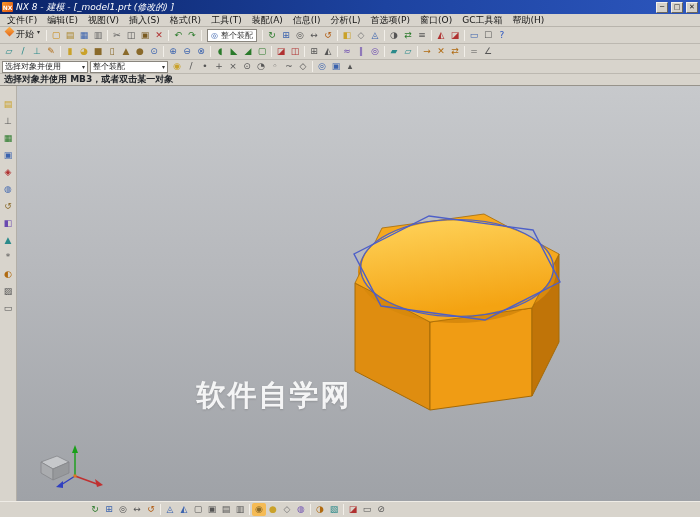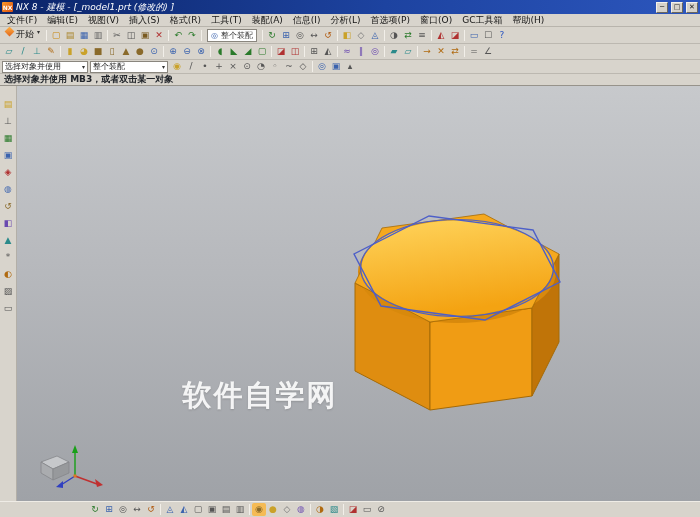--- a/index.html
+++ b/index.html
@@ -40,21 +40,21 @@
     padding:0 4px; font-size:9px; font-weight:bold; color:#20242a; }
 
   .main { display:flex; height:415px; }
   .left-strip { width:17px; background:#d8d4cc; border-right:1px solid #b3afa7; display:flex; flex-direction:column;
     align-items:center; padding-top:12px; gap:4px; flex:0 0 auto; }
 
   .viewport { position:relative; flex:1; overflow:hidden;
     background:linear-gradient(180deg,#c7c9cc 0%,#b6b8bc 45%,#9fa2a7 100%); }
   .viewport svg { position:absolute; left:0; top:0; }
 
-  .watermark { position:absolute; left:164px; top:290px; width:158px; text-align:center; color:#fff; pointer-events:none; }
+  .watermark { position:absolute; left:178px; top:290px; width:158px; text-align:center; color:#fff; pointer-events:none; }
   .wm1 { font-size:29px; font-weight:bold; letter-spacing:2px; opacity:.88; text-shadow:0 1px 2px rgba(90,90,90,.35); white-space:nowrap; }
   .wm2 { margin-top:1px; font-size:11px; font-weight:bold; letter-spacing:2px; opacity:.72; white-space:nowrap; }
 
   .bottombar { height:16px; display:flex; align-items:center; background:#d8d4cc; border-top:1px solid #efece6; padding-left:88px; overflow:hidden; }
 </style>
 </head>
 <body>
 
 <div class="titlebar">
   <span class="app-badge">NX</span>

